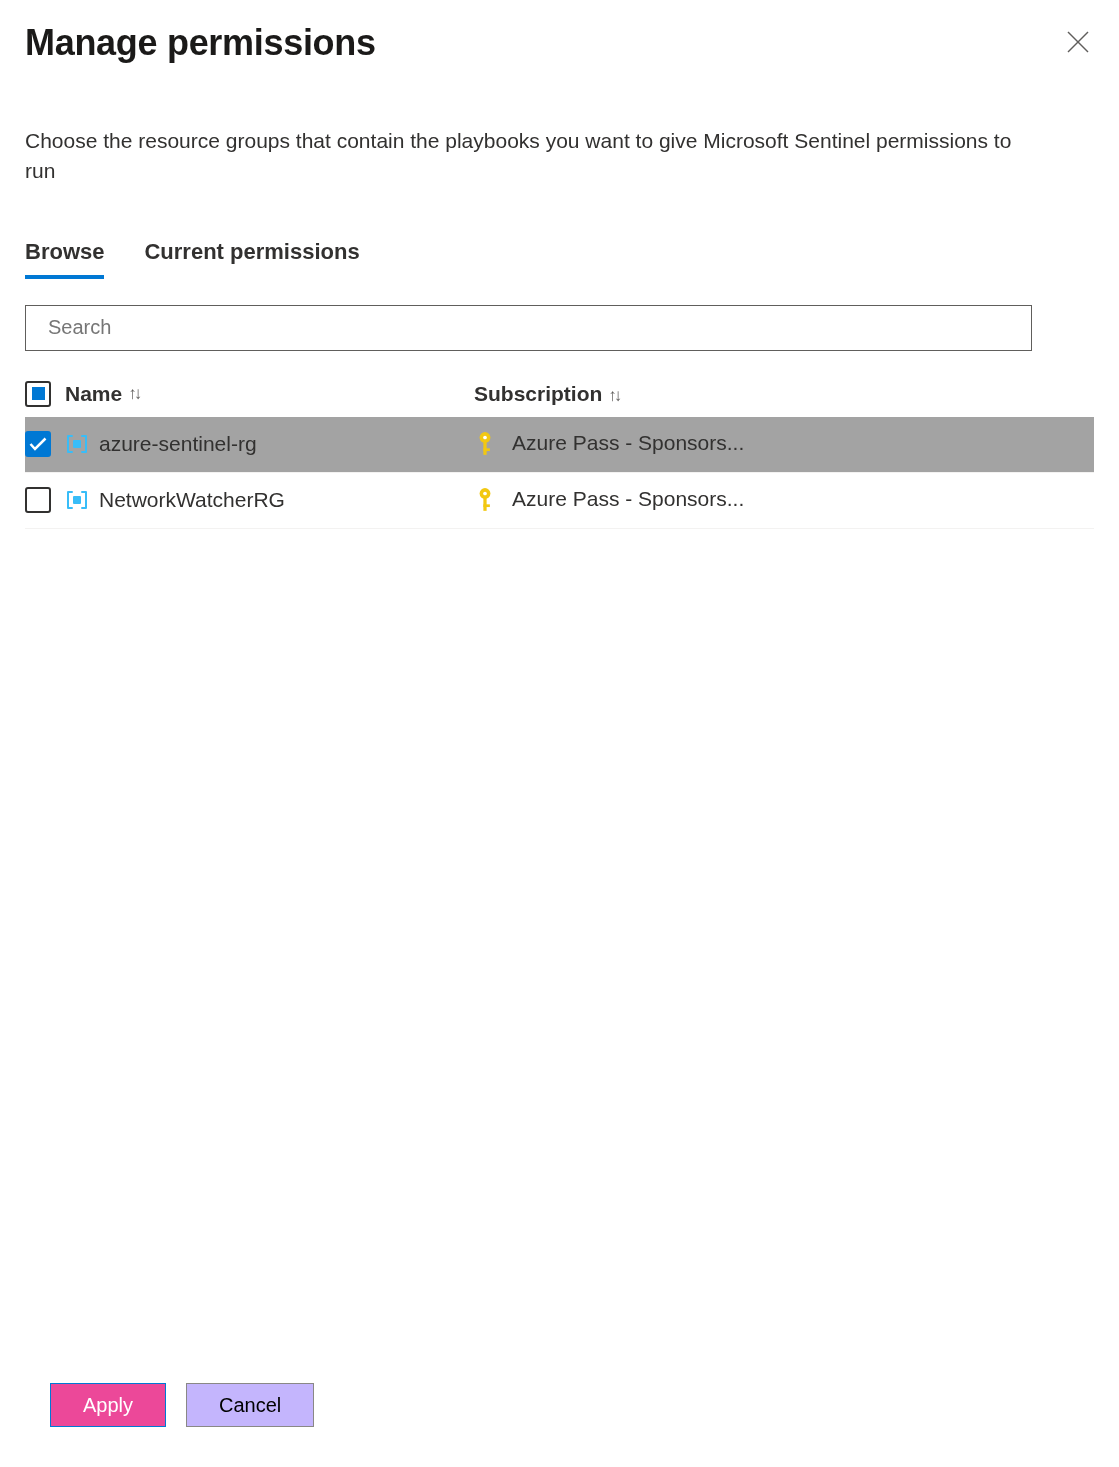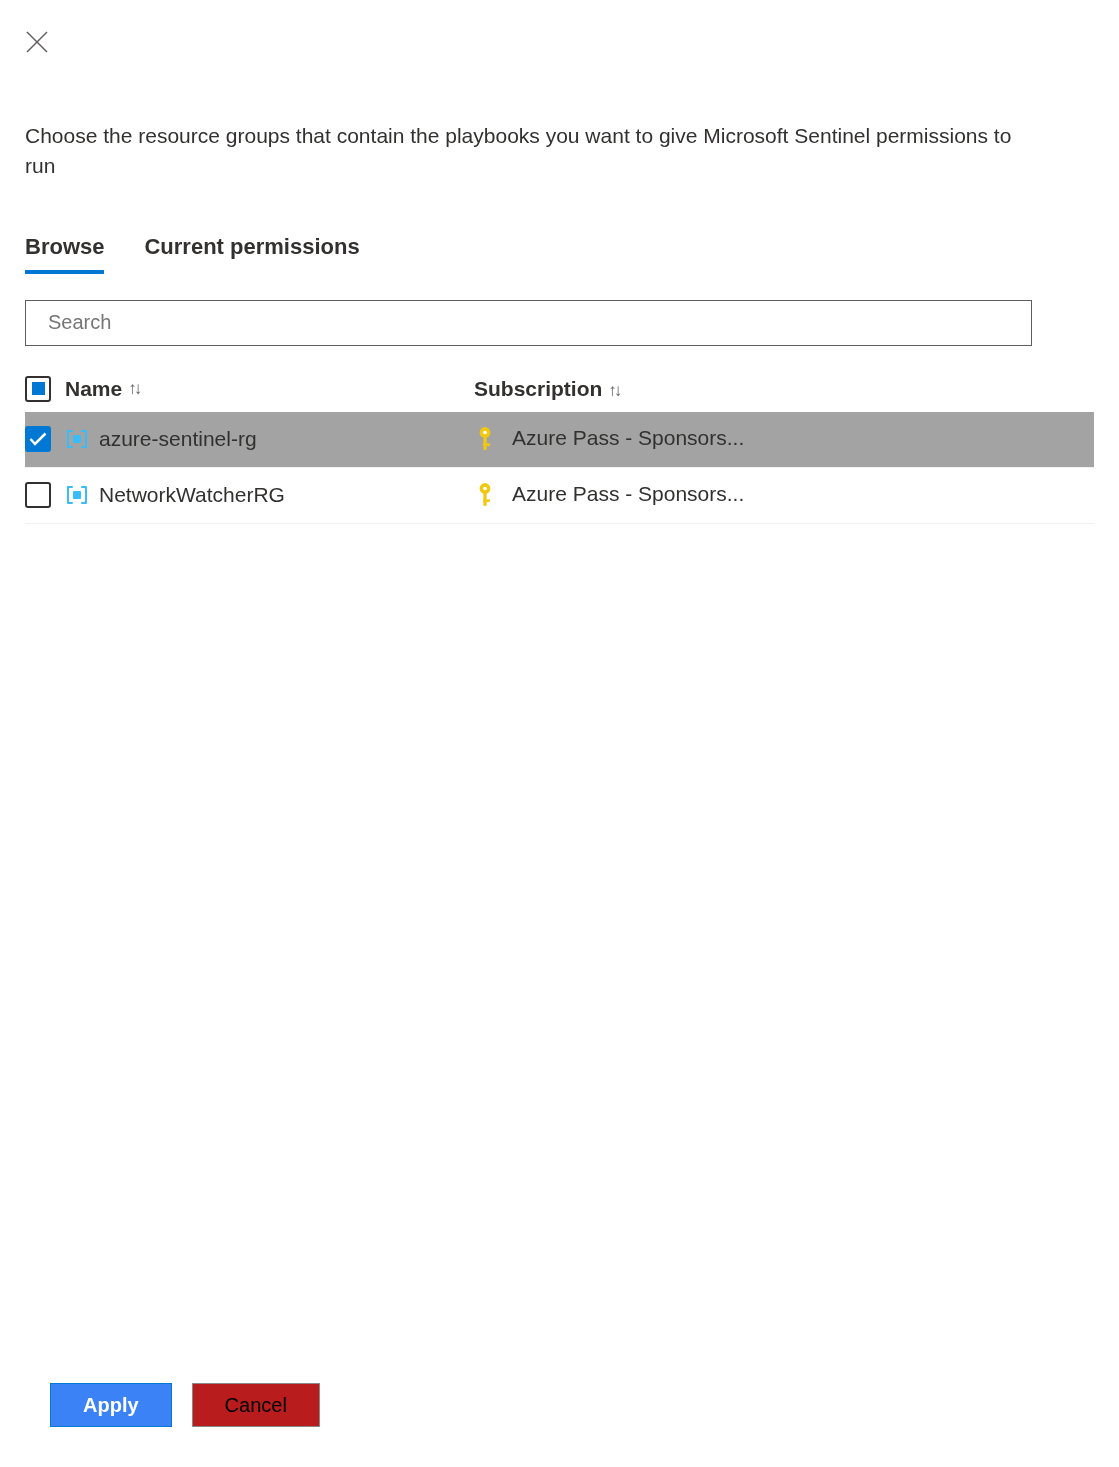--- a/index.html
+++ b/index.html
@@ -159,37 +159,38 @@
       padding: 14px 25px 40px 25px;
       display: flex;
       gap: 20px;
     }
     .btn {
       height: 44px;
       padding: 0 32px;
       font-size: 20px;
       font-family: inherit;
       border: 1px solid #8a8886;
-      background: #b91c1c;
+      background: #c4b5fd;
       cursor: pointer;
     }
     .btn-primary {
-      background: #3b82f6;
+      background: #ec4899;
       color: #ffffff;
       border-color: #0078d4;
-      font-weight: 700;
+      font-weight: 400;
     }
     .spacer { flex: 1; }
   </style>
 </head>
 <body>
 
 <div class="panel">
 
   <div class="header-row">
+    <h1 class="title">Manage permissions</h1>
     <span class="close-btn">
       <svg width="24" height="24" viewBox="0 0 24 24" fill="none" stroke="#605e5c" stroke-width="1.5">
         <line x1="2" y1="2" x2="22" y2="22"></line>
         <line x1="22" y1="2" x2="2" y2="22"></line>
       </svg>
     </span>
   </div>
 
   <p class="description">Choose the resource groups that contain the playbooks you want to give Microsoft Sentinel permissions to run</p>
 

